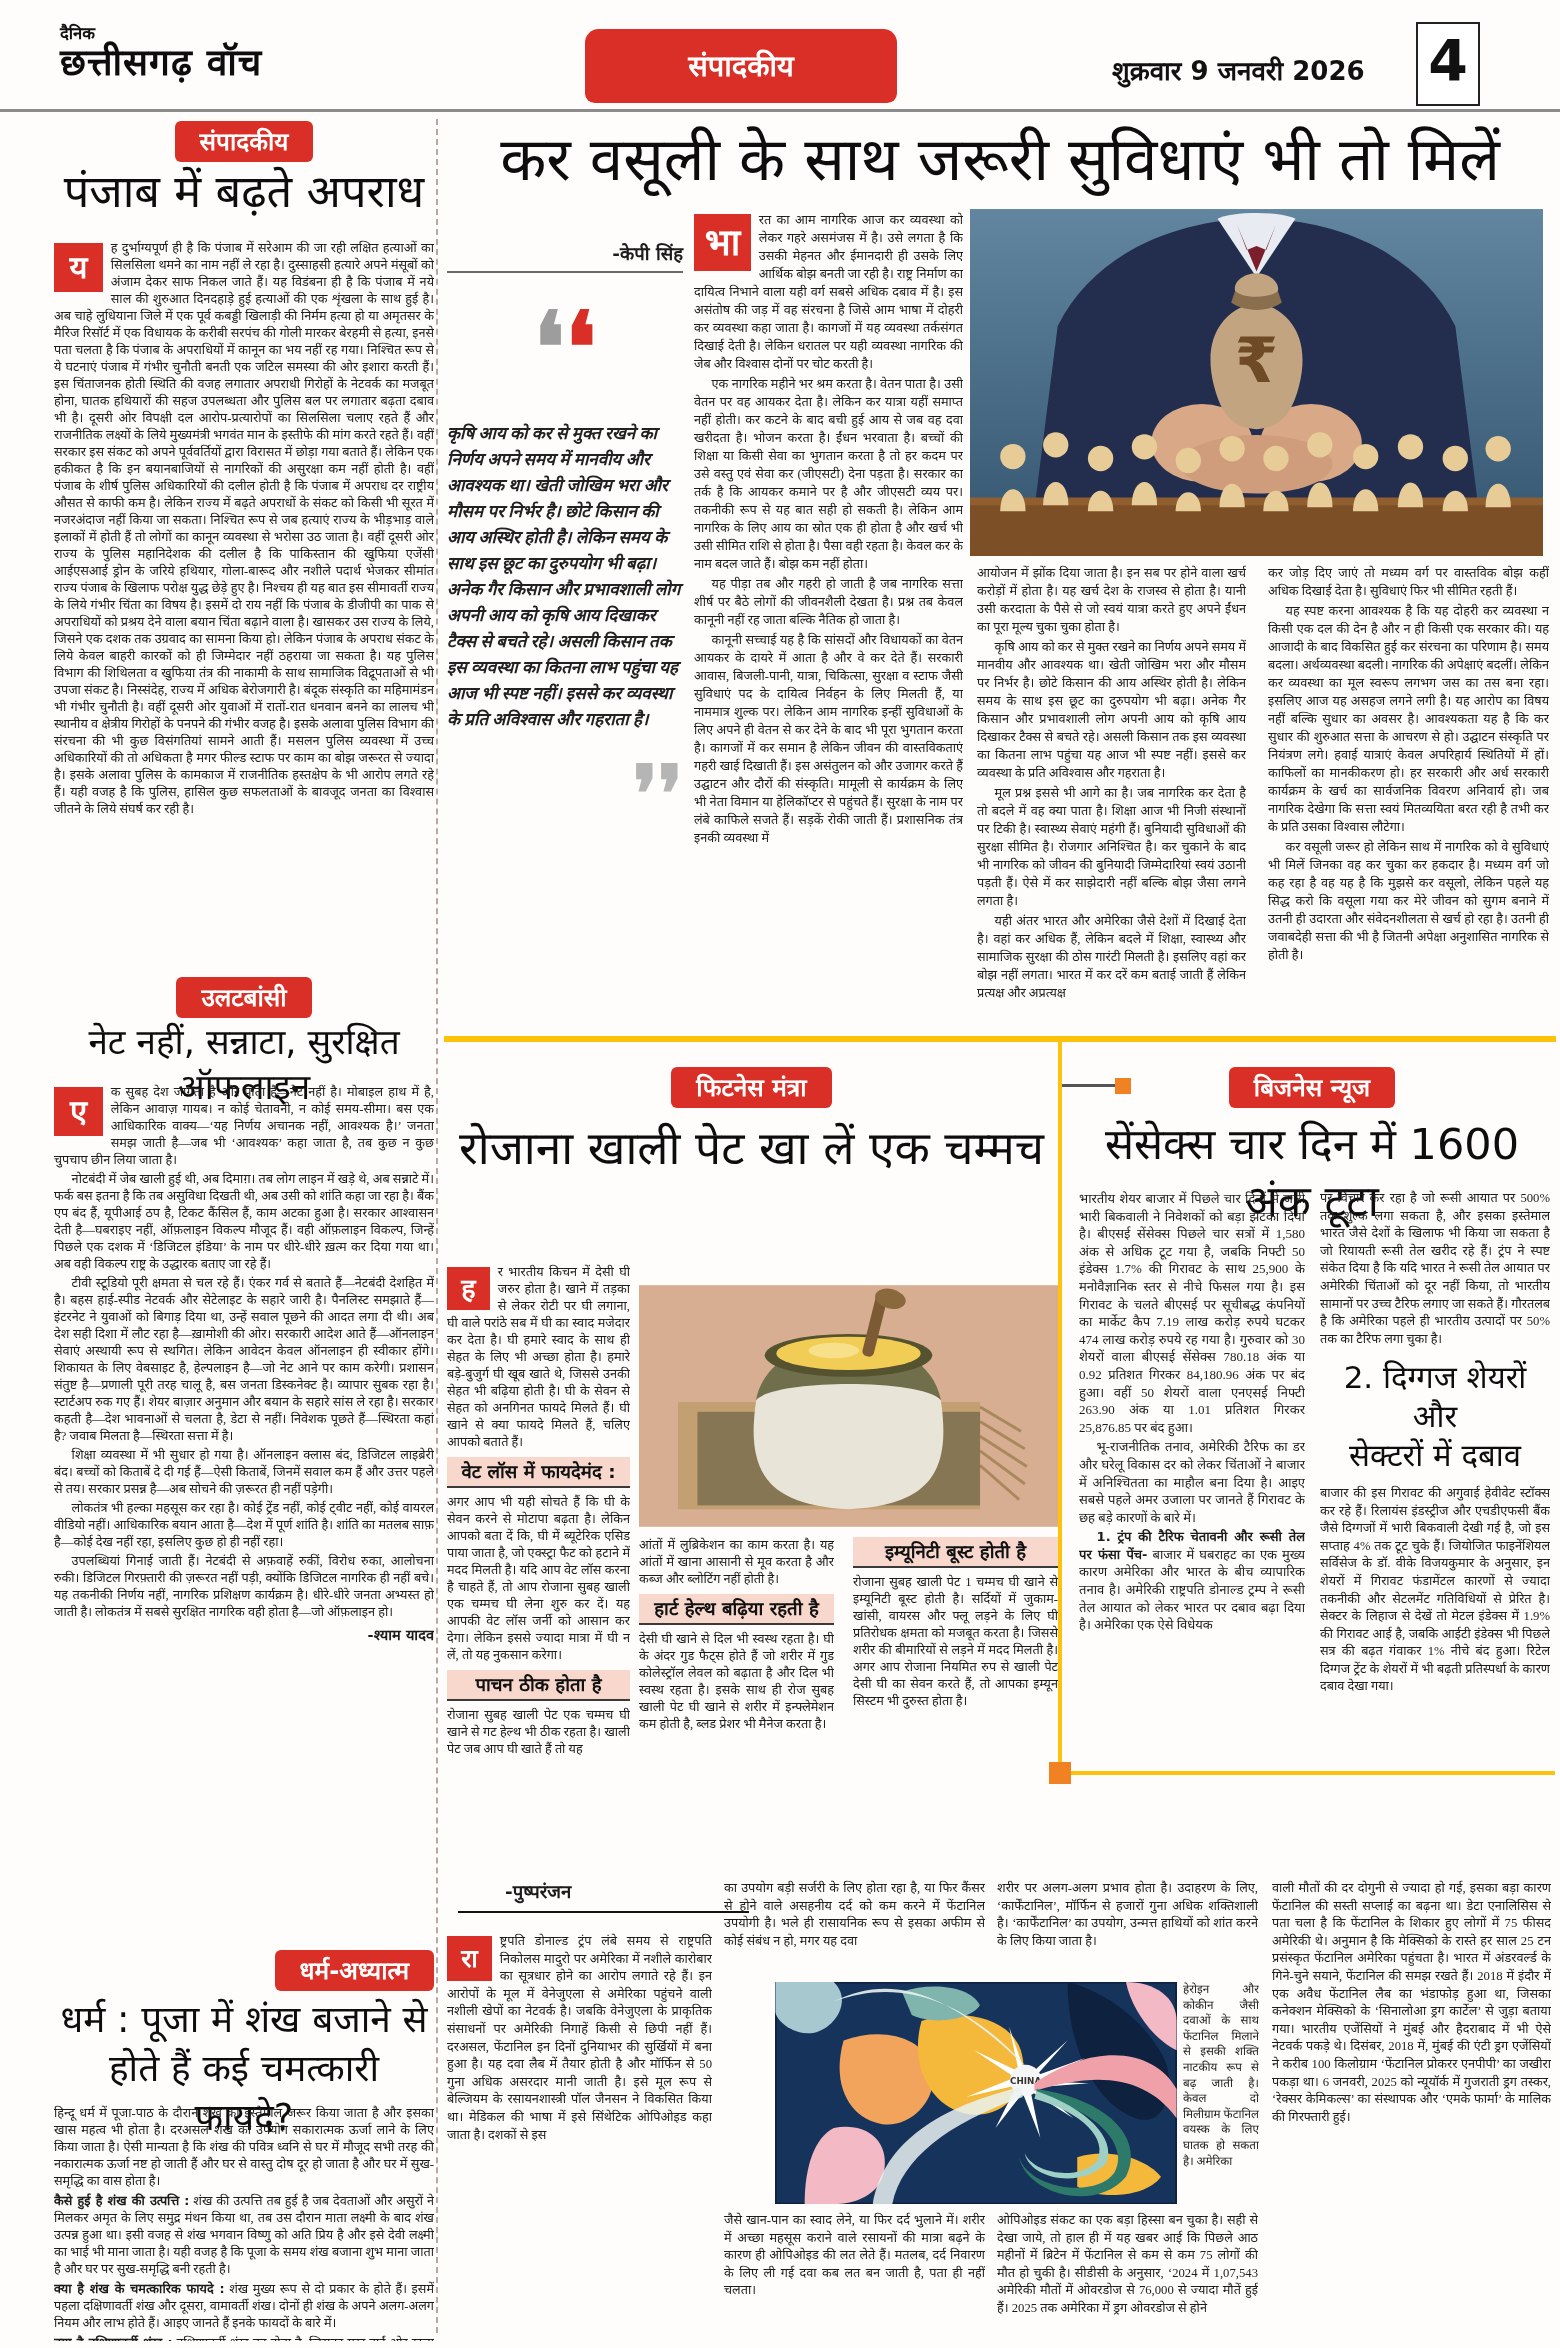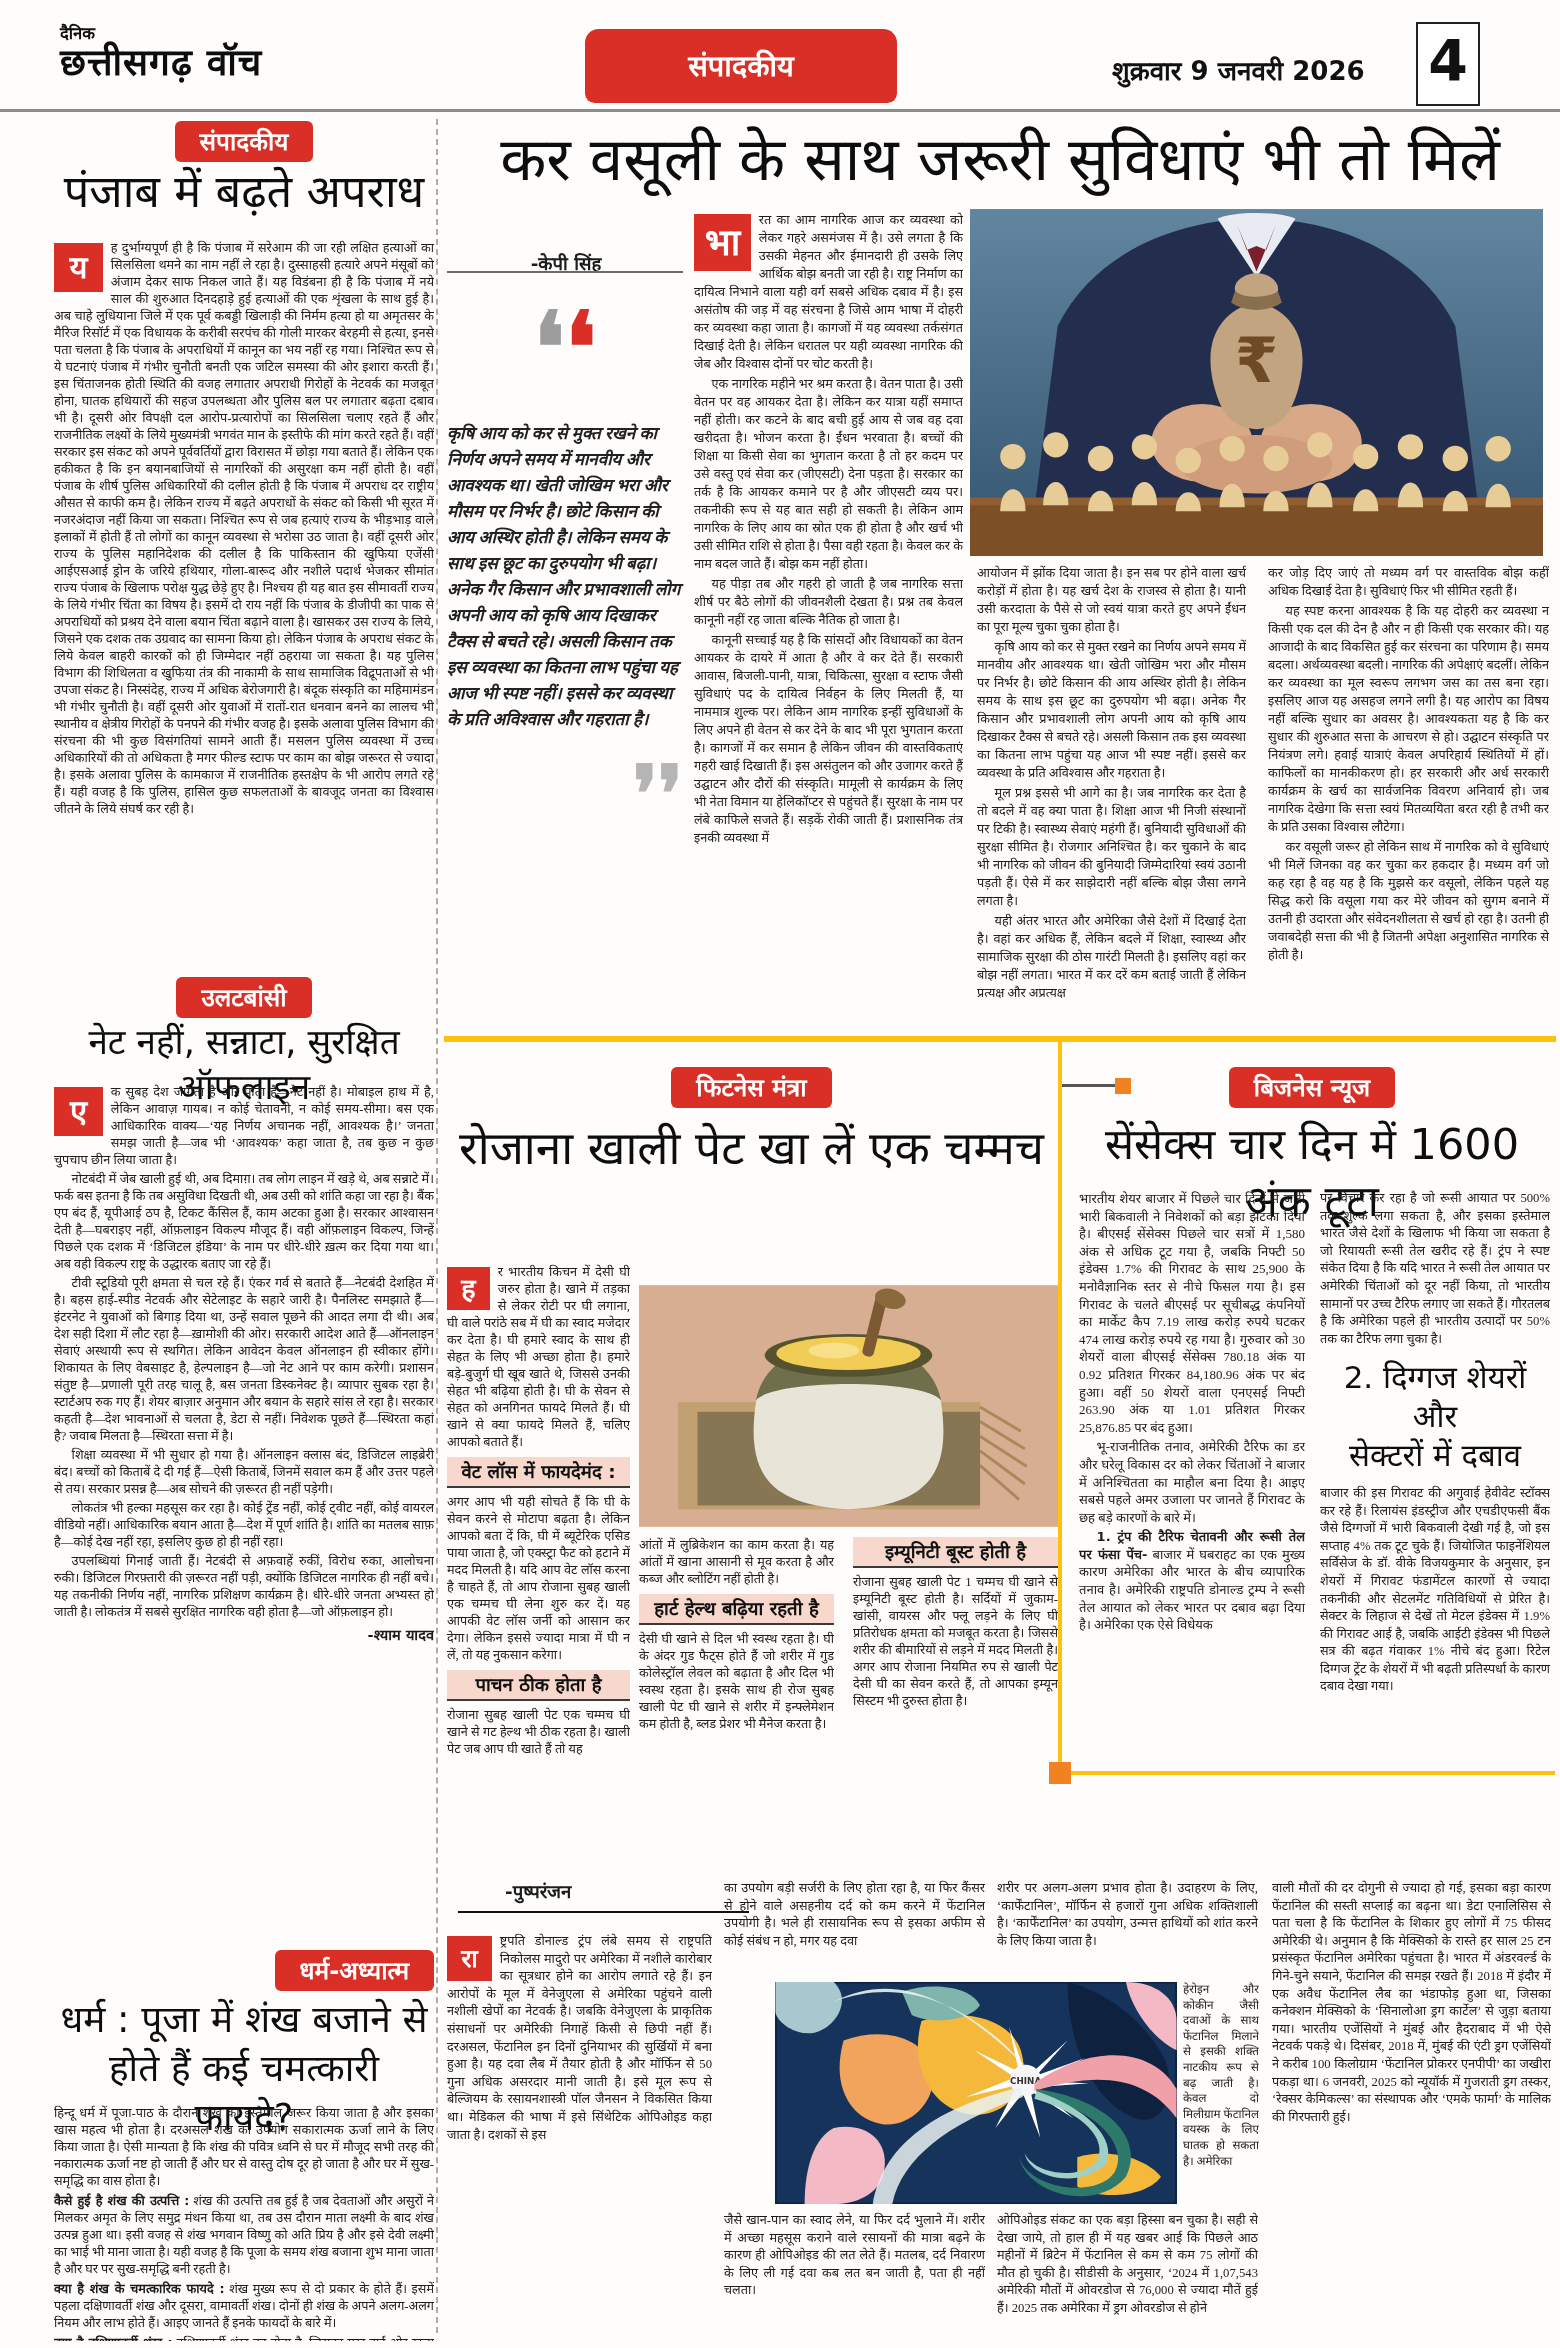--- a/index.html
+++ b/index.html
@@ -95,21 +95,21 @@
     <p class="noind">हिन्दू धर्म में पूजा-पाठ के दौरान शंख का इस्तेमाल जरूर किया जाता है और इसका खास महत्व भी होता है। दरअसल शंख का उपयोग सकारात्मक ऊर्जा लाने के लिए किया जाता है। ऐसी मान्यता है कि शंख की पवित्र ध्वनि से घर में मौजूद सभी तरह की नकारात्मक ऊर्जा नष्ट हो जाती हैं और घर से वास्तु दोष दूर हो जाता है और घर में सुख-समृद्धि का वास होता है।</p>
     <p class="noind"><b class="lead">कैसे हुई है शंख की उत्पत्ति :</b>
        <span>शंख की उत्पत्ति तब हुई है जब देवताओं और असुरों ने मिलकर अमृत के लिए समुद्र मंथन किया था, तब उस दौरान माता लक्ष्मी के बाद शंख उत्पन्न हुआ था। इसी वजह से शंख भगवान विष्णु को अति प्रिय है और इसे देवी लक्ष्मी का भाई भी माना जाता है। यही वजह है कि पूजा के समय शंख बजाना शुभ माना जाता है और घर पर सुख-समृद्धि बनी रहती है।</span></p>
     <p class="noind"><b class="lead">क्या है शंख के चमत्कारिक फायदे :</b>
        <span>शंख मुख्य रूप से दो प्रकार के होते हैं। इसमें पहला दक्षिणावर्ती शंख और दूसरा, वामावर्ती शंख। दोनों ही शंख के अपने अलग-अलग नियम और लाभ होते हैं। आइए जानते हैं इनके फायदों के बारे में।</span></p>
     <p class="noind"><b class="lead">क्या है दक्षिणावर्ती शंख :</b>
        <span>दक्षिणावर्ती शंख वह होता है, जिसका मुख दाईं ओर खुला होता है। यह शंख धन और समृद्धि का प्रतीक माना जाता है। इसे पूजा घर में रखने से माता लक्ष्मी की कृपा हमेशा बनी रहती है और घर में धन के भंडार भरे रहते हैं।</span></p>
   </div>
 
   <div class="abs hl" style="left:449px;top:119px;width:1102px;font-size:60px;line-height:80px;">कर वसूली के साथ जरूरी सुविधाएं भी तो मिलें</div>
-  <div class="abs byline" style="left:449px;top:252px;width:234px;text-align:center;">-केपी सिंह</div>
+  <div class="abs byline" style="left:449px;top:242px;width:234px;text-align:right;">-केपी सिंह</div>
 
   <div class="abs quote" style="left:447px;top:271px;width:236px;height:743px;">
     <div style="text-align:center;margin:33px 0 35px 0;">
       <span class="qmark" style="color:#9d9d9d;">❛</span><span class="qmark" style="color:#d92f26;">❛</span>
     </div>
     <div class="qtext">कृषि आय को कर से मुक्त रखने का निर्णय अपने समय में मानवीय और आवश्यक था। खेती जोखिम भरा और मौसम पर निर्भर है। छोटे किसान की आय अस्थिर होती है। लेकिन समय के साथ इस छूट का दुरुपयोग भी बढ़ा। अनेक गैर किसान और प्रभावशाली लोग अपनी आय को कृषि आय दिखाकर टैक्स से बचते रहे। असली किसान तक इस व्यवस्था का कितना लाभ पहुंचा यह आज भी स्पष्ट नहीं। इससे कर व्यवस्था के प्रति अविश्वास और गहराता है।</div>
     <div style="text-align:right;margin-top:27px;">
       <span class="qmark" style="color:#b5b5b5;font-size:78px;">❜❜</span>
     </div>
   </div>

